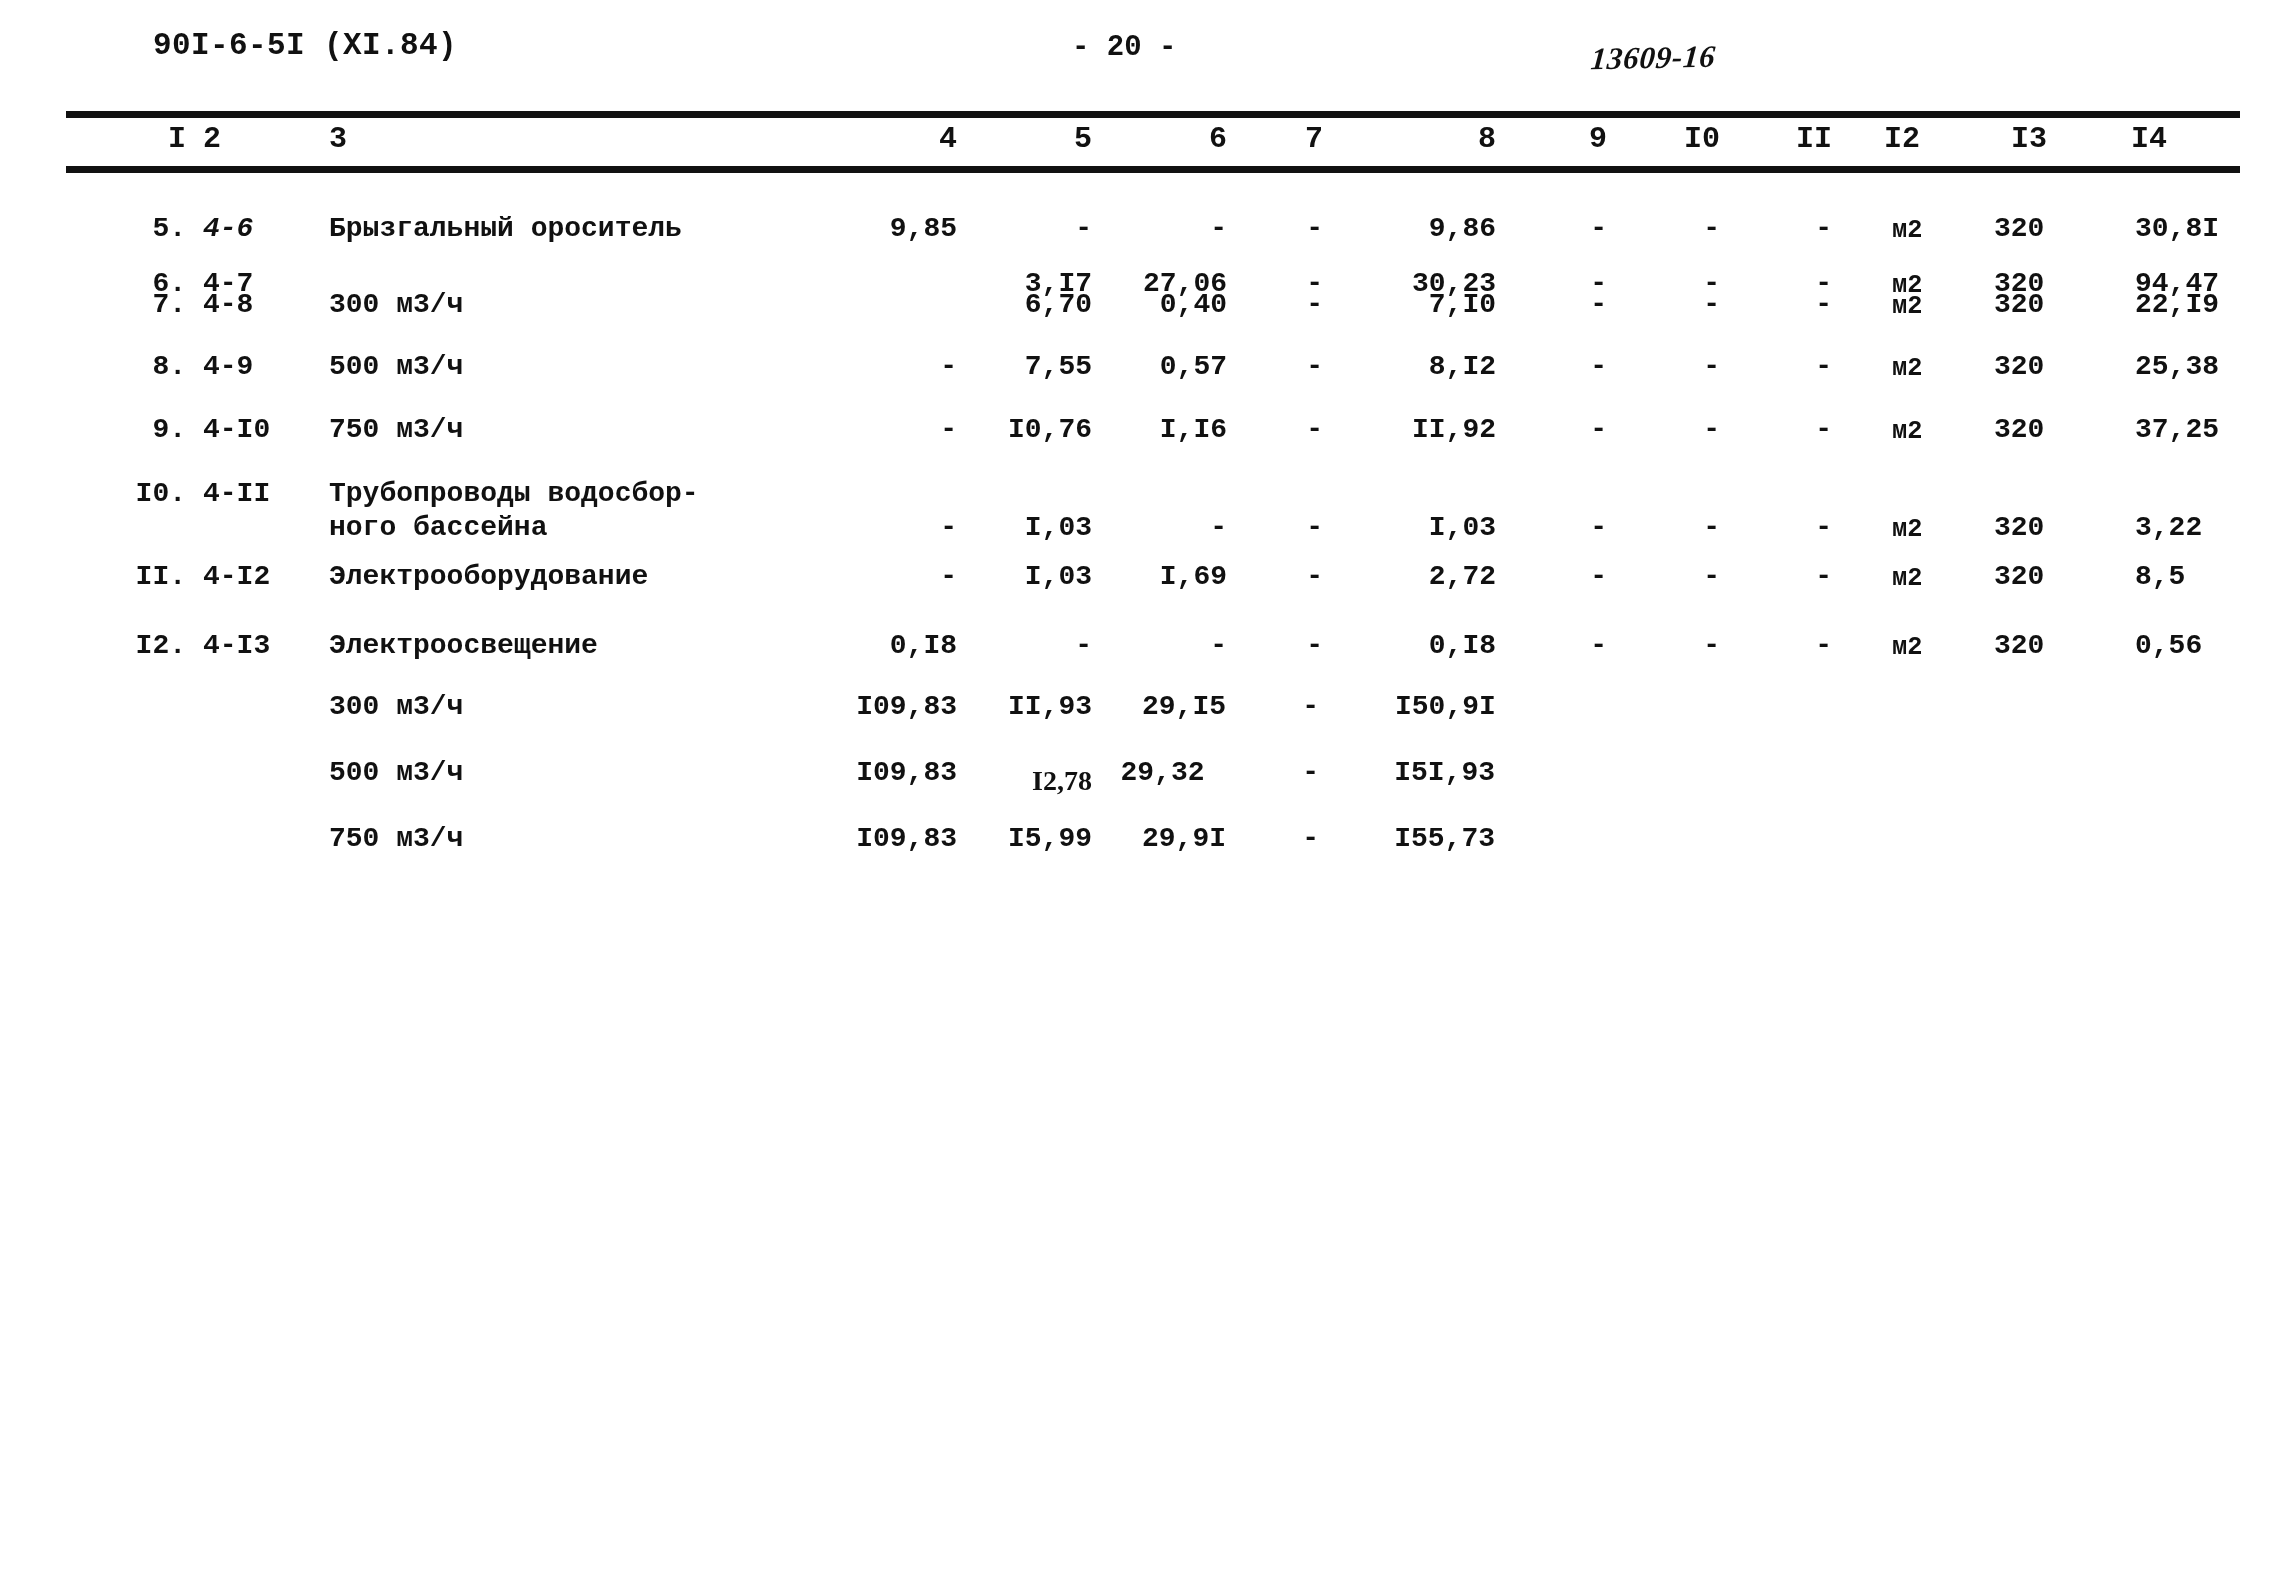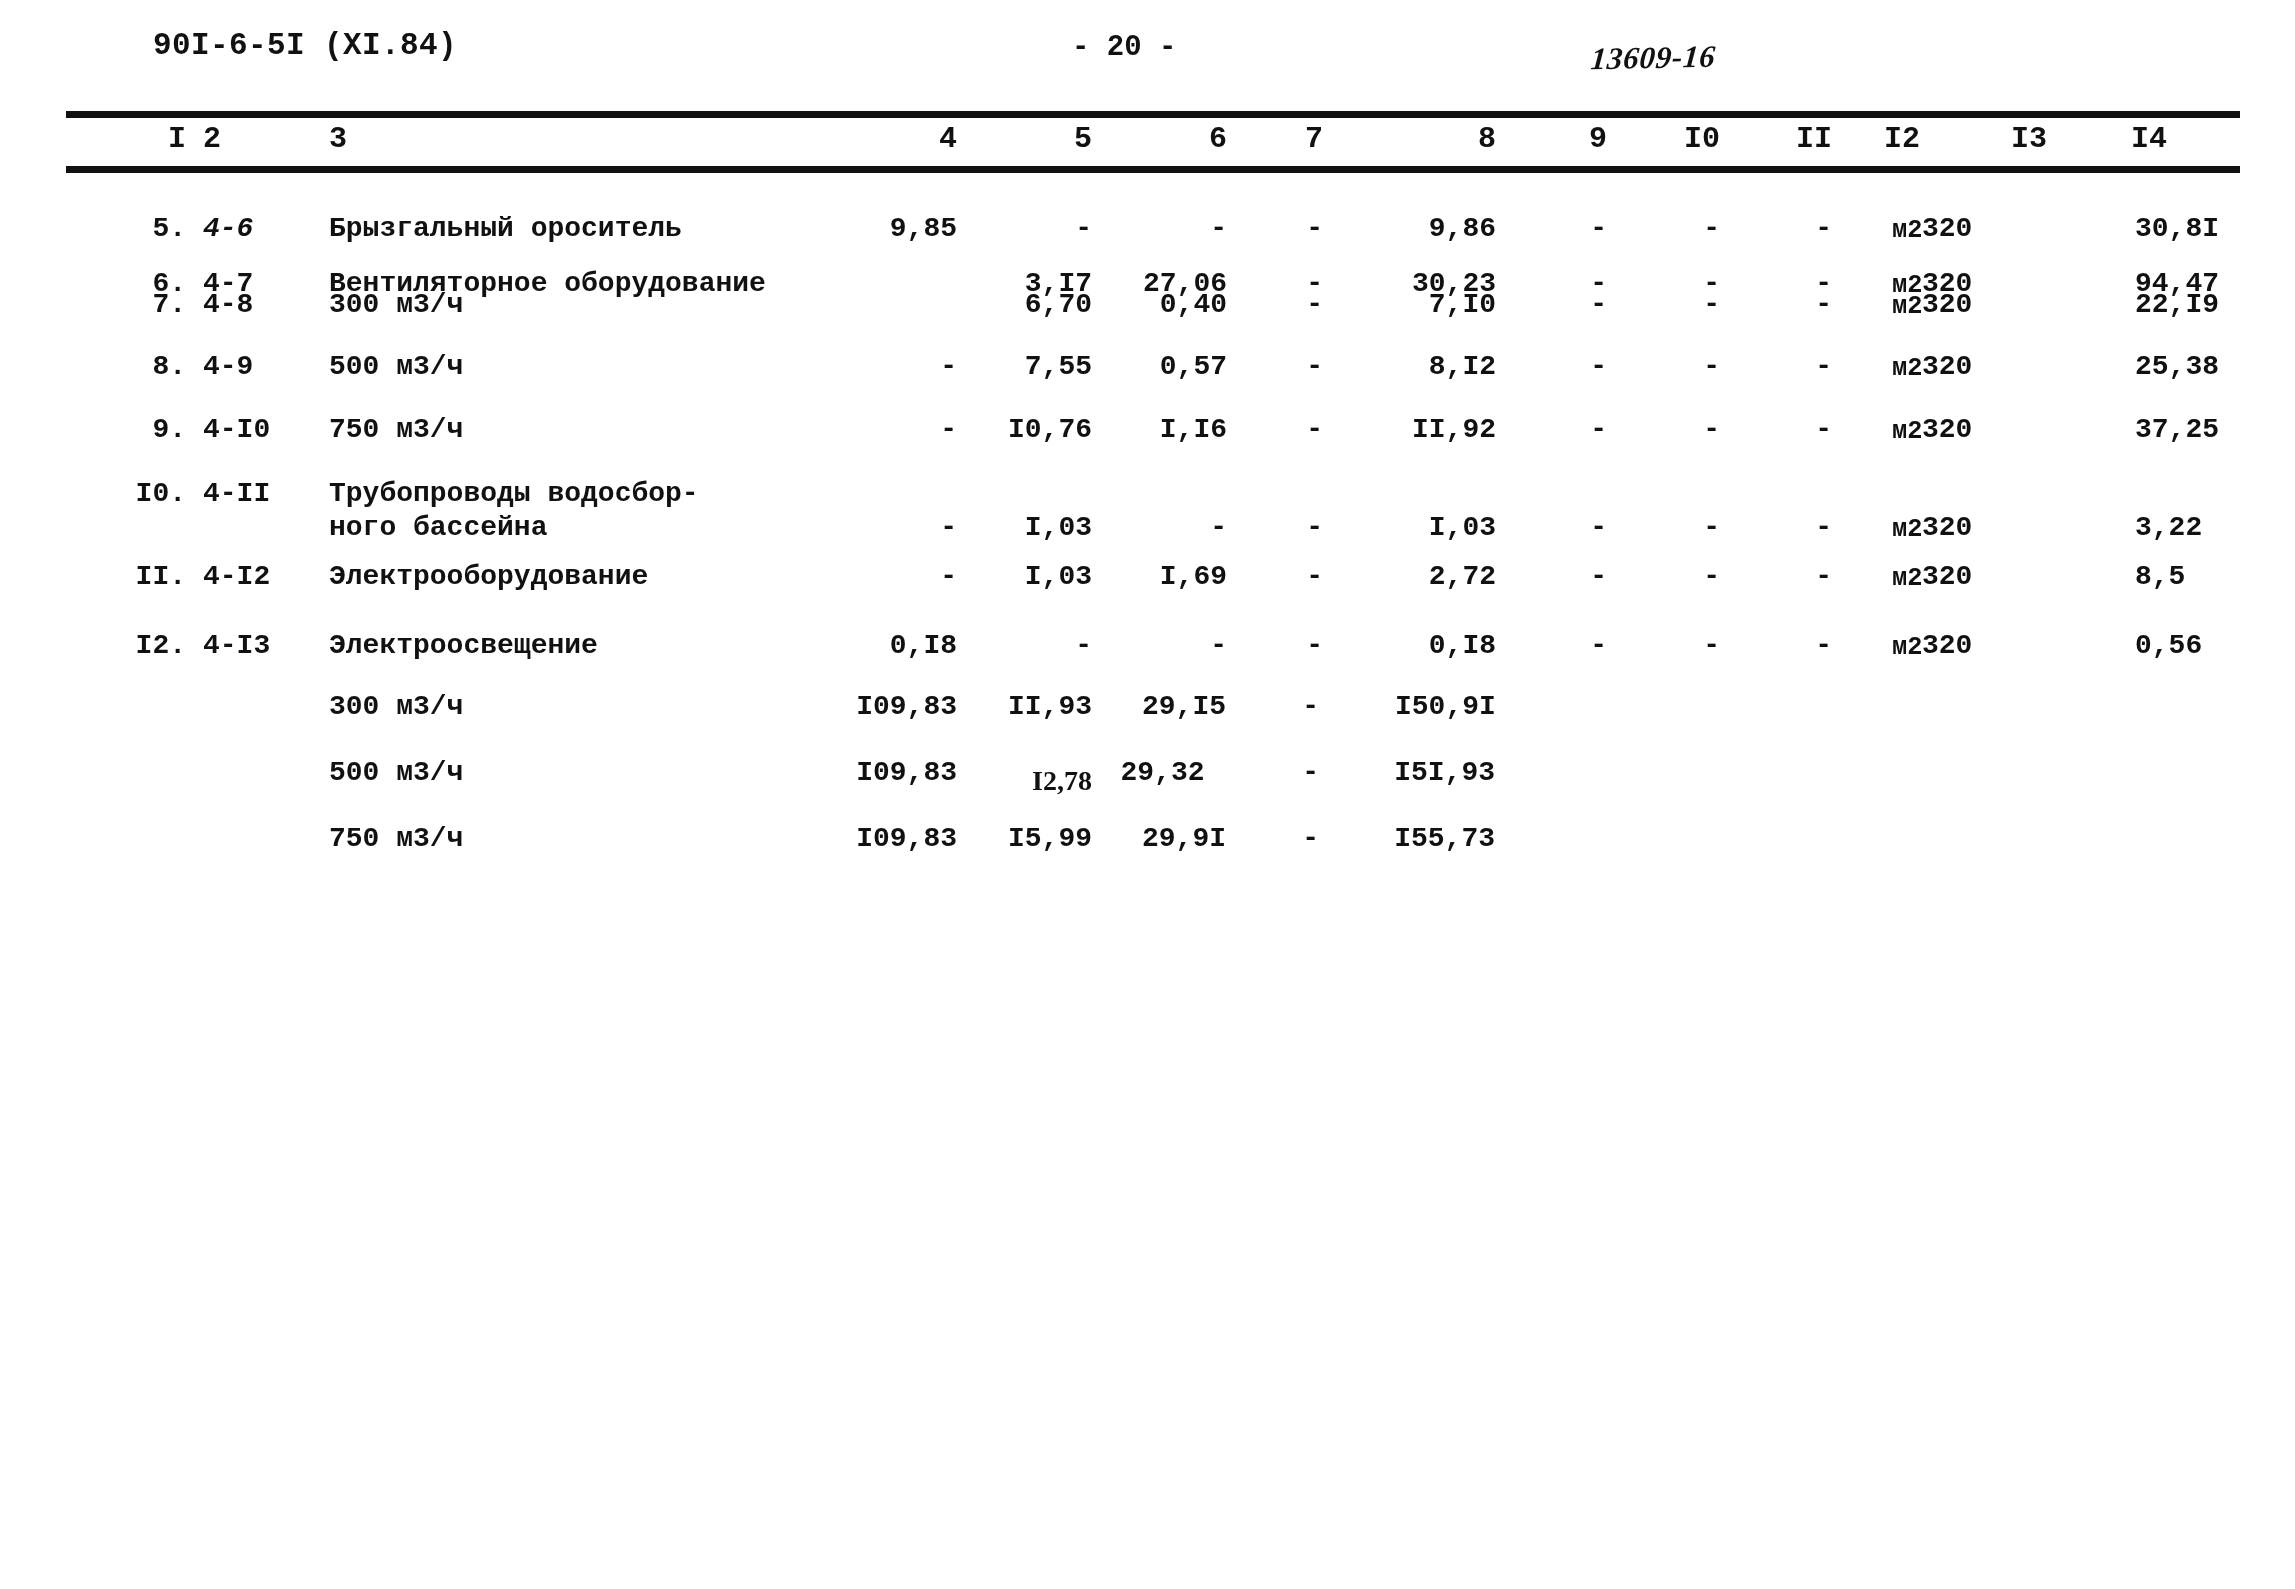--- a/index.html
+++ b/index.html
@@ -115,21 +115,21 @@
   .c-name  { left: 329px;  width: 538px; text-align: left; }
   .c-4     { left: 837px; width: 120px; text-align: right; }
   .c-5     { left: 972px; width: 120px; text-align: right; }
   .c-6     { left: 1107px; width: 120px; text-align: right; }
   .c-7     { left: 1241px; width: 82px; text-align: right; }
   .c-8     { left: 1361px; width: 135px; text-align: right; }
   .c-9     { left: 1525px; width: 82px; text-align: right; }
   .c-10    { left: 1630px; width: 90px; text-align: right; }
   .c-11    { left: 1742px; width: 90px; text-align: right; }
   .c-12    { left: 1892px; width: 82px; text-align: left; }
-  .c-13    { left: 1922px; width: 97px; text-align: left; }
+  .c-13    { left: 1994px; width: 97px; text-align: left; }
   .c-14    { left: 2135px; width: 157px; text-align: left; }
 
   .unit-cell {
     font-size: 25.4px;
     transform: translateY(2.2px);
   }
 
   .note-block {
     position: absolute;
     left: 329px;
@@ -186,21 +186,20 @@
       <span class="cell c-10" style="top:39px;">-</span>
       <span class="cell c-11" style="top:39px;">-</span>
       <span class="cell c-12 unit-cell" style="top:39px;">м2</span>
       <span class="cell c-13" style="top:39px;">320</span>
       <span class="cell c-14" style="top:39px;">30,8I</span>
     </div>
 
     <div class="row" style="height:52px;">
       <span class="cell c-num" style="top:40px;">6.</span>
       <span class="cell c-code" style="top:40px;">4-7</span>
-      <span class="cell c-name" style="top:40px;width:673px;">Вентиляторное оборудование</span>
       <span class="cell c-4" style="top:40px;"></span>
       <span class="cell c-5" style="top:40px;">3,I7</span>
       <span class="cell c-6" style="top:40px;">27,06</span>
       <span class="cell c-7" style="top:40px;">-</span>
       <span class="cell c-8" style="top:40px;">30,23</span>
       <span class="cell c-9" style="top:40px;">-</span>
       <span class="cell c-10" style="top:40px;">-</span>
       <span class="cell c-11" style="top:40px;">-</span>
       <span class="cell c-12 unit-cell" style="top:40px;">м2</span>
       <span class="cell c-13" style="top:40px;">320</span>

